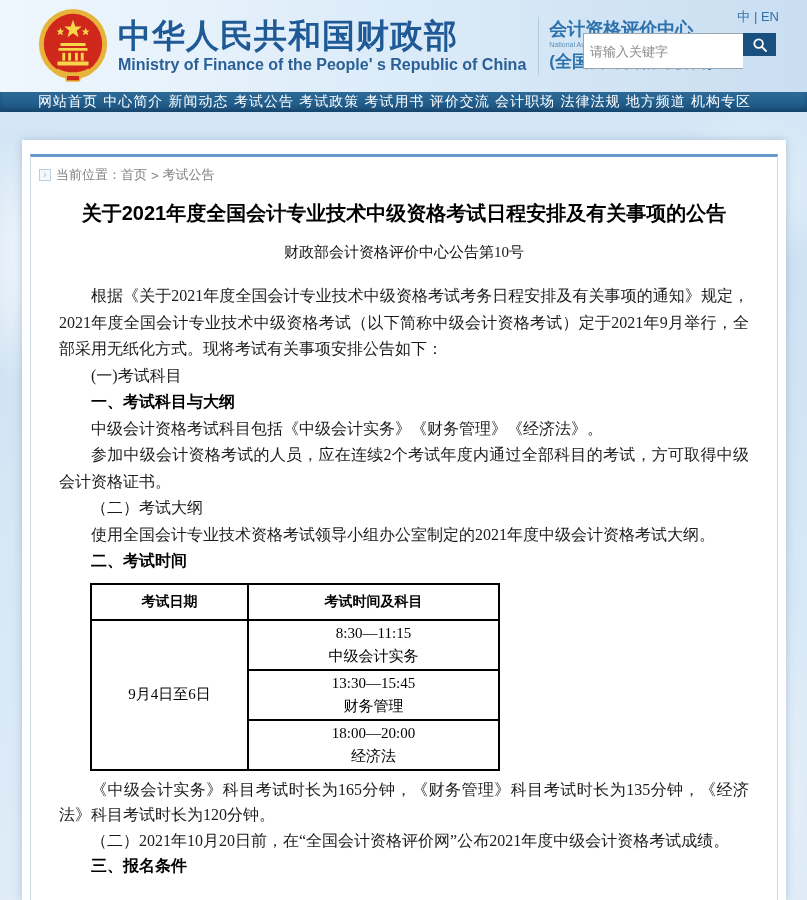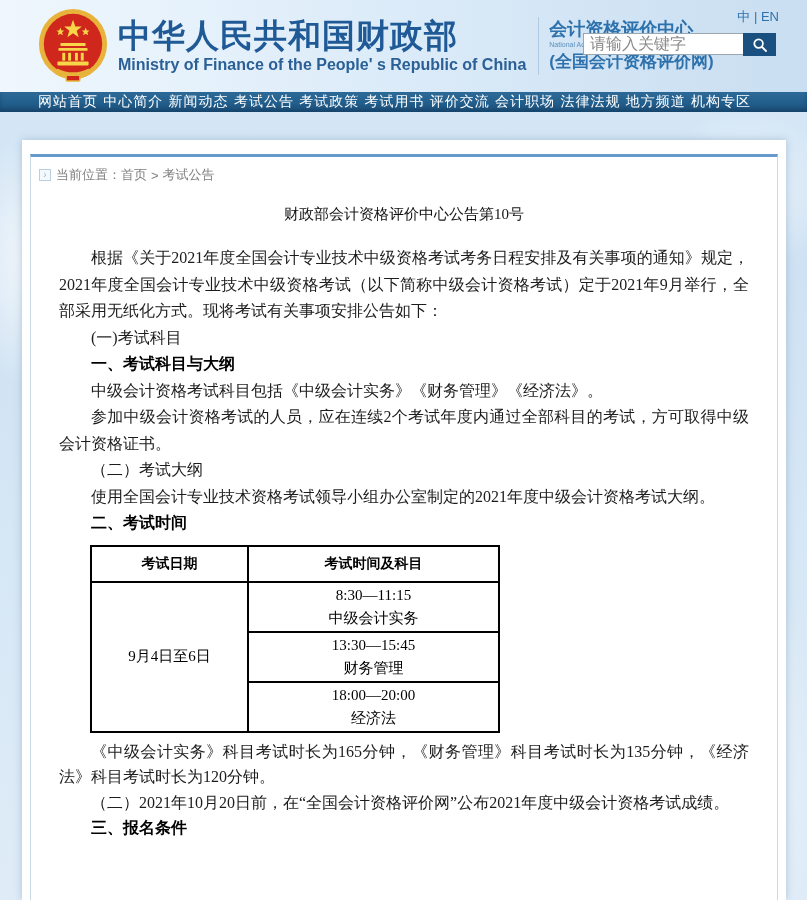--- a/index.html
+++ b/index.html
@@ -29,22 +29,22 @@
   .ministry .cn { font-size:33px; font-weight:bold; color:#1f5a96; letter-spacing:1px; line-height:36px; white-space:nowrap; }
   .ministry .en { font-size:16px; font-weight:bold; color:#2a6096; margin-top:2px; white-space:nowrap; }
   .hdr-sep { width:1px; height:58px; background:#aecbe3; margin:0 10px 0 12px; }
   .center-block { line-height:1.1; }
   .center-block .cn1 { font-size:18px; font-weight:bold; color:#2e72ad; }
   .center-block .en  { font-size:7px; color:#5c8fbc; margin-top:1px; white-space:nowrap; }
   .center-block .cn2 { font-size:17px; font-weight:bold; color:#2e72ad; margin-top:5px; }
   .lang-switch { position:absolute; top:8px; right:28px; font-size:13px; color:#2e72ad; cursor:pointer; }
   .search-area { position:absolute; top:33px; right:31px; display:flex; }
   .search-input {
-    width:160px; height:22px; border:1px solid #9aa7b1; border-right:none; background:#fff;
-    font-size:16px; padding:0 6px; color:#333; outline:none; font-family:"Liberation Sans",sans-serif;
+    width:160px; height:36px; border:1px solid #9aa7b1; border-right:none; background:#fff;
+    font-size:13px; padding:0 6px; color:#333; outline:none; font-family:"Liberation Sans",sans-serif;
   }
   .search-input::placeholder { color:#8a8a8a; }
   .search-btn { width:33px; height:23px; background:#1a5080; border:none; display:flex; align-items:center; justify-content:center; cursor:pointer; }
 
   
   .main-nav {
     position:absolute; left:0; top:92px; width:807px; height:20px;
     background:linear-gradient(180deg,#2e6b99 0%,#225e8c 55%,#1d547f 100%);
     box-shadow:inset 0 -3px 4px rgba(0,20,45,.25);
     display:flex; align-items:center; justify-content:space-between; padding:0 56px 0 38px;
@@ -153,20 +153,21 @@
 <div class="content-panel">
   <div class="inner-box">
     <div class="breadcrumb">
       <span class="bc-icon">›</span>
       <span>当前位置：</span>
       <a class="bc-link">首页</a>
       <span class="bc-sep">&gt;</span>
       <a class="bc-link">考试公告</a>
     </div>
     <div class="article">
+      <h1 class="art-title">关于2021年度全国会计专业技术中级资格考试日程安排及有关事项的公告</h1>
       <div class="doc-number">财政部会计资格评价中心公告第10号</div>
       <div class="art-body">
           <p class="para">根据《关于2021年度全国会计专业技术中级资格考试考务日程安排及有关事项的通知》规定，2021年度全国会计专业技术中级资格考试（以下简称中级会计资格考试）定于2021年9月举行，全部采用无纸化方式。现将考试有关事项安排公告如下：</p>
           <p class="para">(一)考试科目</p>
           <p class="para heading">一、考试科目与大纲</p>
           <p class="para">中级会计资格考试科目包括《中级会计实务》《财务管理》《经济法》。</p>
           <p class="para">参加中级会计资格考试的人员，应在连续2个考试年度内通过全部科目的考试，方可取得中级会计资格证书。</p>
           <p class="para">（二）考试大纲</p>
           <p class="para">使用全国会计专业技术资格考试领导小组办公室制定的2021年度中级会计资格考试大纲。</p>
           <p class="para heading">二、考试时间</p>

